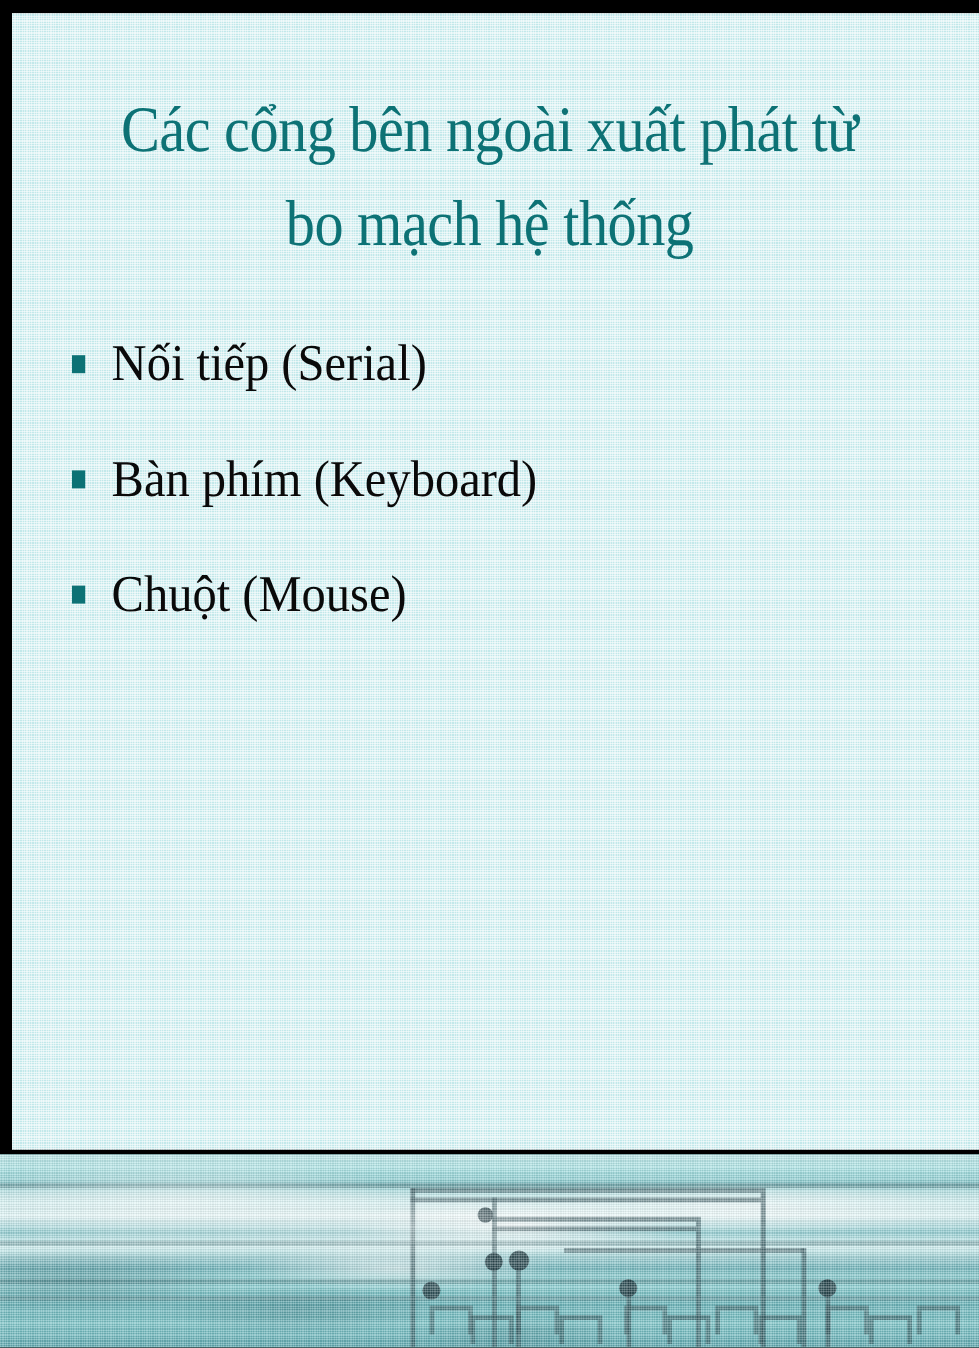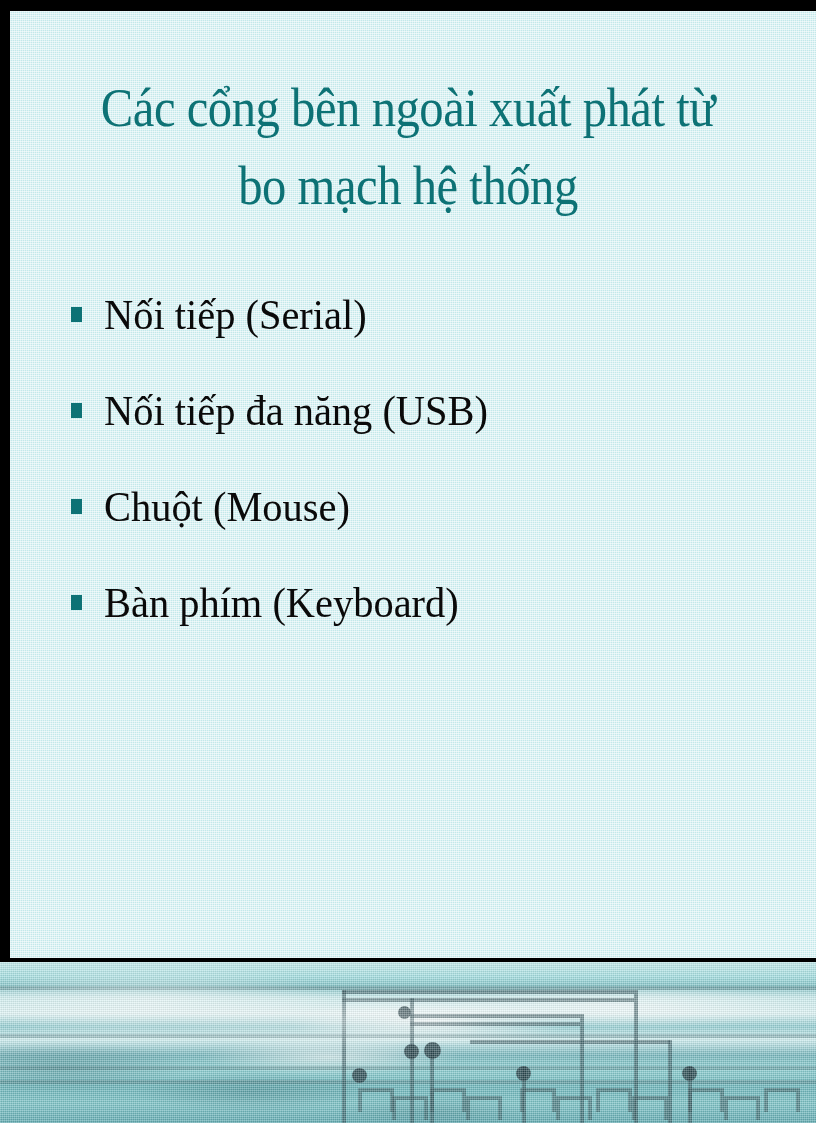--- a/index.html
+++ b/index.html
@@ -54,21 +54,21 @@
     white-space: pre-line;
   }
 
   
   #bullet-list {
     position: absolute;
     left: 50px;
     top: 268px;
     width: 720px;
     list-style: none;
-    margin: 11px;
+    margin: 0;
     padding: 0;
   }
   .bullet-row {
     position: relative;
     height: 96px;
     padding-left: 33px;
     box-sizing: border-box;
   }
   .bullet-marker {
     position: absolute;
@@ -174,34 +174,30 @@
     <h1 id="slide-title">Các cổng bên ngoài xuất phát từ bo mạch hệ thống</h1>
 
     <ul id="bullet-list">
 
       <li class="bullet-row">
         <span class="bullet-marker"></span>
         <span class="bullet-text">Nối tiếp (Serial)</span>
       </li>
 
 
+
+
       <li class="bullet-row">
         <span class="bullet-marker"></span>
-        <span class="bullet-text">Nối tiếp đa năng (USB)</span>
+        <span class="bullet-text">Bàn phím (Keyboard)</span>
       </li>
-
 
       <li class="bullet-row">
         <span class="bullet-marker"></span>
         <span class="bullet-text">Chuột (Mouse)</span>
-      </li>
-
-      <li class="bullet-row">
-        <span class="bullet-marker"></span>
-        <span class="bullet-text">Bàn phím (Keyboard)</span>
       </li>
 
     </ul>
   </div>
 
   <div id="circuit-strip">
     <div class="cs-layer" id="cs-bands"></div>
     <div class="cs-layer" id="cs-white"></div>
 
     <div>

